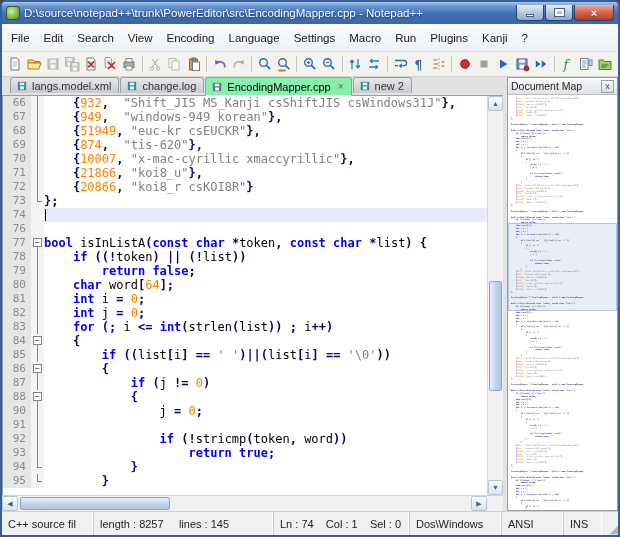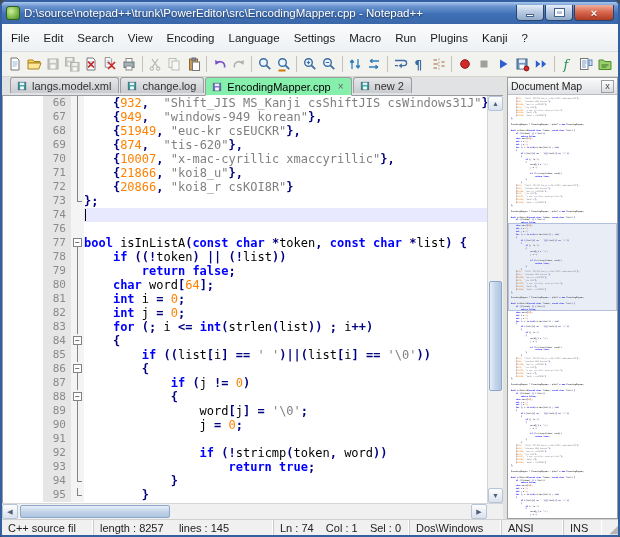--- a/index.html
+++ b/index.html
@@ -38,21 +38,21 @@
   .tabbar{height:19px;flex:none;display:flex;align-items:flex-start;background:#e0e2e4;padding-left:8px;
     border-bottom:1px solid #9a9da1;}
   .tab{display:flex;align-items:center;gap:4px;font-size:11px;color:#333;padding:2px 7px 2px 5px;height:16px;
     border:1px solid #9a9da1;border-bottom:none;border-radius:3px 3px 0 0;margin-right:1px;
     background:linear-gradient(#e6e7e9,#c9cbce);white-space:nowrap;}
   .tab.active{height:19px;background:#86efac;border-bottom:1px solid #fcfcfa;margin-bottom:-1px;color:#000;}
   .tab-close{font-size:10px;color:#666;margin-left:3px;line-height:9px;}
   
   .editor-row{flex:1;display:flex;min-height:0;border-left:1px solid #9a9da1;}
   .editor{flex:1;display:flex;flex-direction:column;background:#fff;overflow:hidden;position:relative;}
-  .line{display:flex;height:14px;flex:none;font:12px/14px "DejaVu Sans Mono","Liberation Mono",monospace;margin-left:40px;}
+  .line{display:flex;height:14px;flex:none;font:12px/14px "DejaVu Sans Mono","Liberation Mono",monospace;}
   .ln{width:28px;flex:none;text-align:right;padding-right:5px;color:#8a8a8a;background:#e6e6e6;font-size:11px;}
   .fold{width:13px;flex:none;position:relative;background:#f4f4f4;}
   .fold-line::before{content:'';position:absolute;left:6px;top:0;bottom:0;border-left:1px solid #838383;}
   .fold-end::before{content:'';position:absolute;left:6px;top:0;height:7px;border-left:1px solid #838383;}
   .fold-end::after{content:'';position:absolute;left:6px;top:7px;width:5px;border-top:1px solid #838383;}
   .fbox{position:absolute;left:2px;top:2px;width:9px;height:9px;background:#fff;border:1px solid #838383;
     font:8px/7px "DejaVu Sans Mono",monospace;text-align:center;color:#333;}
   .fstem{position:absolute;left:6px;top:11px;bottom:0;border-left:1px solid #838383;}
   .code{flex:1;white-space:pre;position:relative;overflow:hidden;}
   .code.cur{background:#e8e8ff;}
@@ -80,21 +80,21 @@
   .dm-header{height:17px;flex:none;display:flex;align-items:center;background:linear-gradient(#fbfbfb,#dfe1e4);
     border-bottom:1px solid #b9bcc0;font-size:10.5px;color:#222;padding:0 3px;}
   .dm-title{flex:1;white-space:nowrap;overflow:hidden;}
   .dm-close{width:13px;height:13px;flex:none;display:flex;align-items:center;justify-content:center;
     border:1px solid #9aa0a8;background:linear-gradient(#fff,#d8dadd);font-size:9px;color:#444;line-height:1;}
   .dm-body{flex:1;position:relative;overflow:hidden;padding:2px 0 0 3px;}
   .mline{font:2px/2.9px "DejaVu Sans Mono","Liberation Mono",monospace;white-space:pre;height:2.9px;overflow:hidden;}
   .dm-view{position:absolute;left:0;right:0;top:128px;height:88px;background:rgba(110,140,200,.16);
     border:1px solid rgba(80,110,180,.35);}
   
-  .statusbar{height:16px;flex:none;display:flex;align-items:stretch;background:#f0f0f0;border-top:1px solid #d0d0d0;
+  .statusbar{height:24px;flex:none;display:flex;align-items:stretch;background:#f0f0f0;border-top:1px solid #d0d0d0;
     font-size:11px;color:#222;}
   .sb-sec{display:flex;align-items:center;padding:0 6px;white-space:pre;overflow:hidden;
     border-right:1px solid #c9c9c9;box-shadow:inset -1px 0 0 #fff;}
   .sec-type{width:92px;flex:none;}
   .sec-len{width:180px;flex:none;}
   .sec-pos{flex:1;}
   .sec-eol{width:92px;flex:none;}
   .sec-enc{width:62px;flex:none;}
   .sec-ins{width:38px;flex:none;border-right:none;}
   .grip{width:16px;display:flex;align-items:flex-end;justify-content:flex-end;color:#b5b5b5;font-size:11px;line-height:11px;}
@@ -491,25 +491,20 @@
             </div>
             <div class="line">
               <span class="ln">88</span>
               <span class="fold fold-box">
                 <span class="fbox">−</span>
                 <span class="fstem"></span>
               </span>
               <span class="code"><span class="t-p">            </span><span class="t-o">{</span></span>
             </div>
             <div class="line">
-              <span class="ln">89</span>
-              <span class="fold fold-line"></span>
-              <span class="code"><span class="t-p">                word</span><span class="t-o">[</span><span class="t-p">j</span><span class="t-o">]</span><span class="t-p"> </span><span class="t-o">=</span><span class="t-p"> </span><span class="t-s">'\0'</span><span class="t-o">;</span></span>
-            </div>
-            <div class="line">
               <span class="ln">90</span>
               <span class="fold fold-line"></span>
               <span class="code"><span class="t-p">                j </span><span class="t-o">=</span><span class="t-p"> </span><span class="t-n">0</span><span class="t-o">;</span></span>
             </div>
             <div class="line">
               <span class="ln">91</span>
               <span class="fold fold-line"></span>
               <span class="code"></span>
             </div>
             <div class="line">

